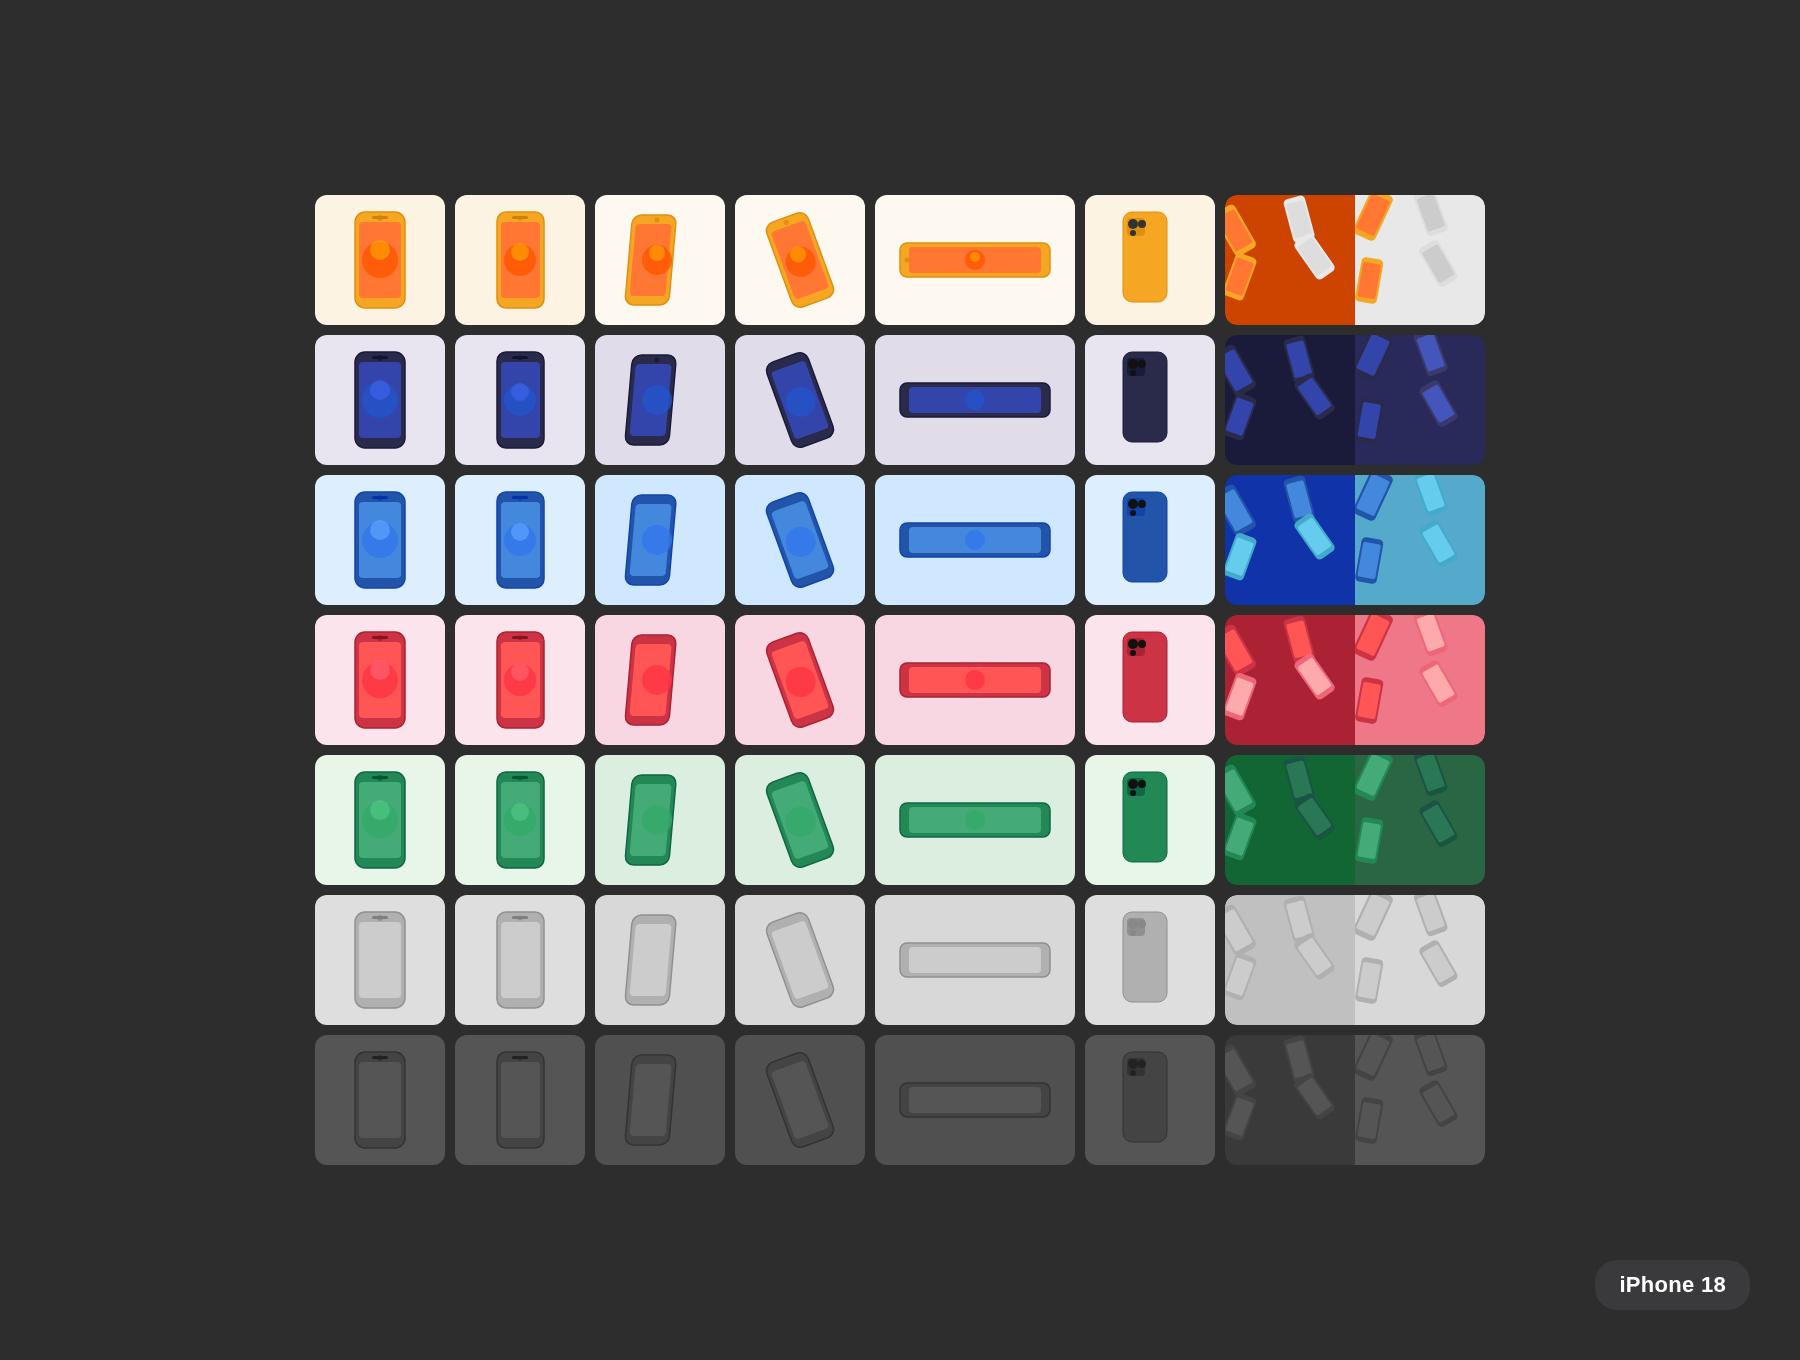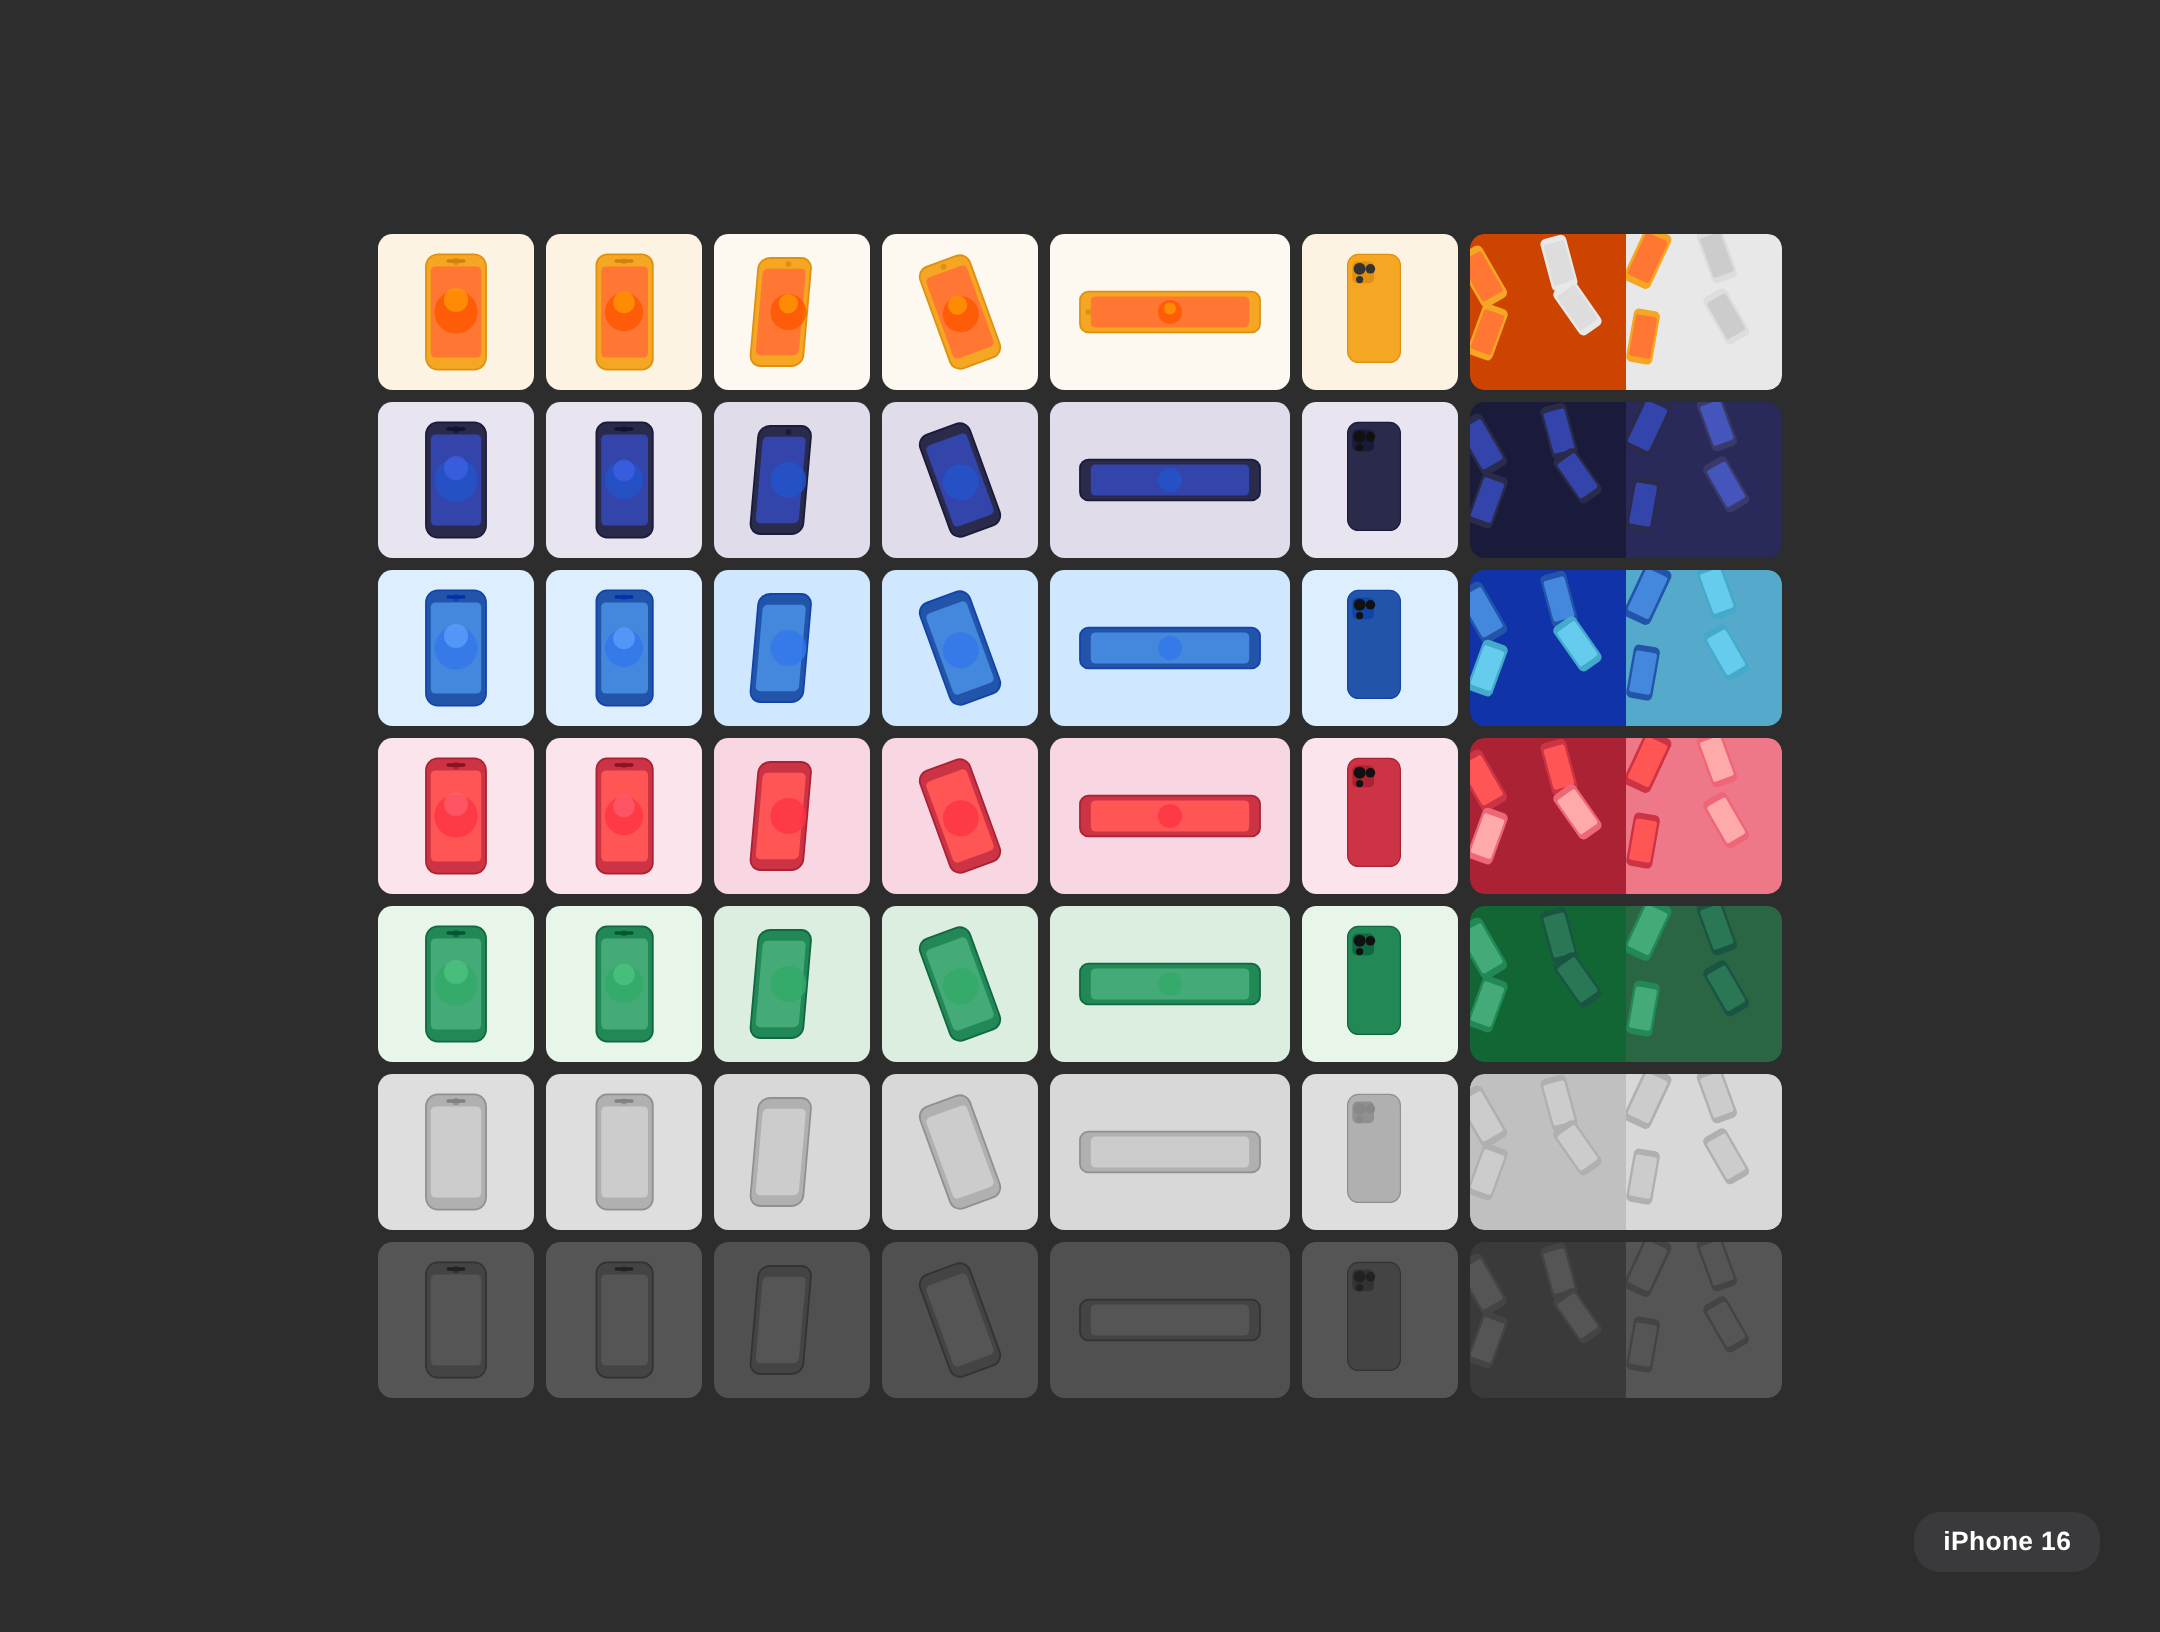--- a/index.html
+++ b/index.html
@@ -764,14 +764,14 @@
               <rect x="9" y="12" width="36" height="70" rx="4" fill="#555555"></rect>
             </g>
         </svg>
       </div>
     </div>
   </div>
 
 </div>
 
 <div class="tooltip">
-  <span>iPhone 16</span>
+  <span>iPhone 18</span>
 </div>
 
 </body></html>

